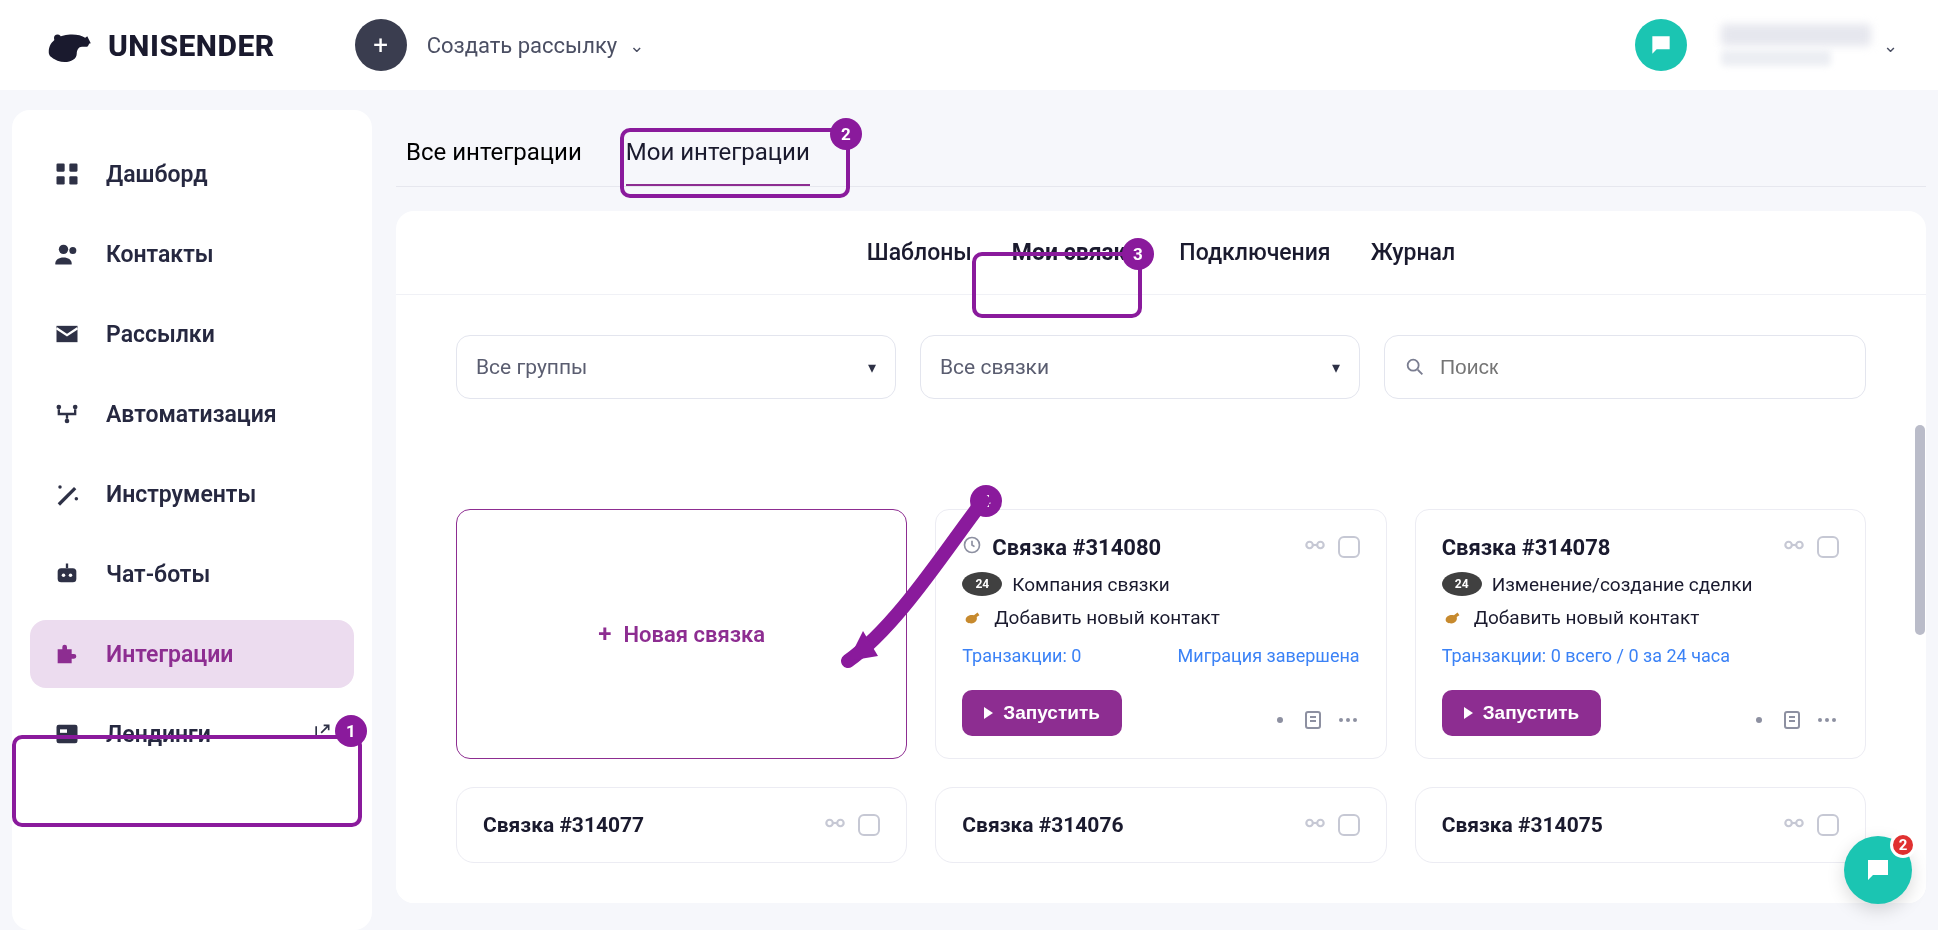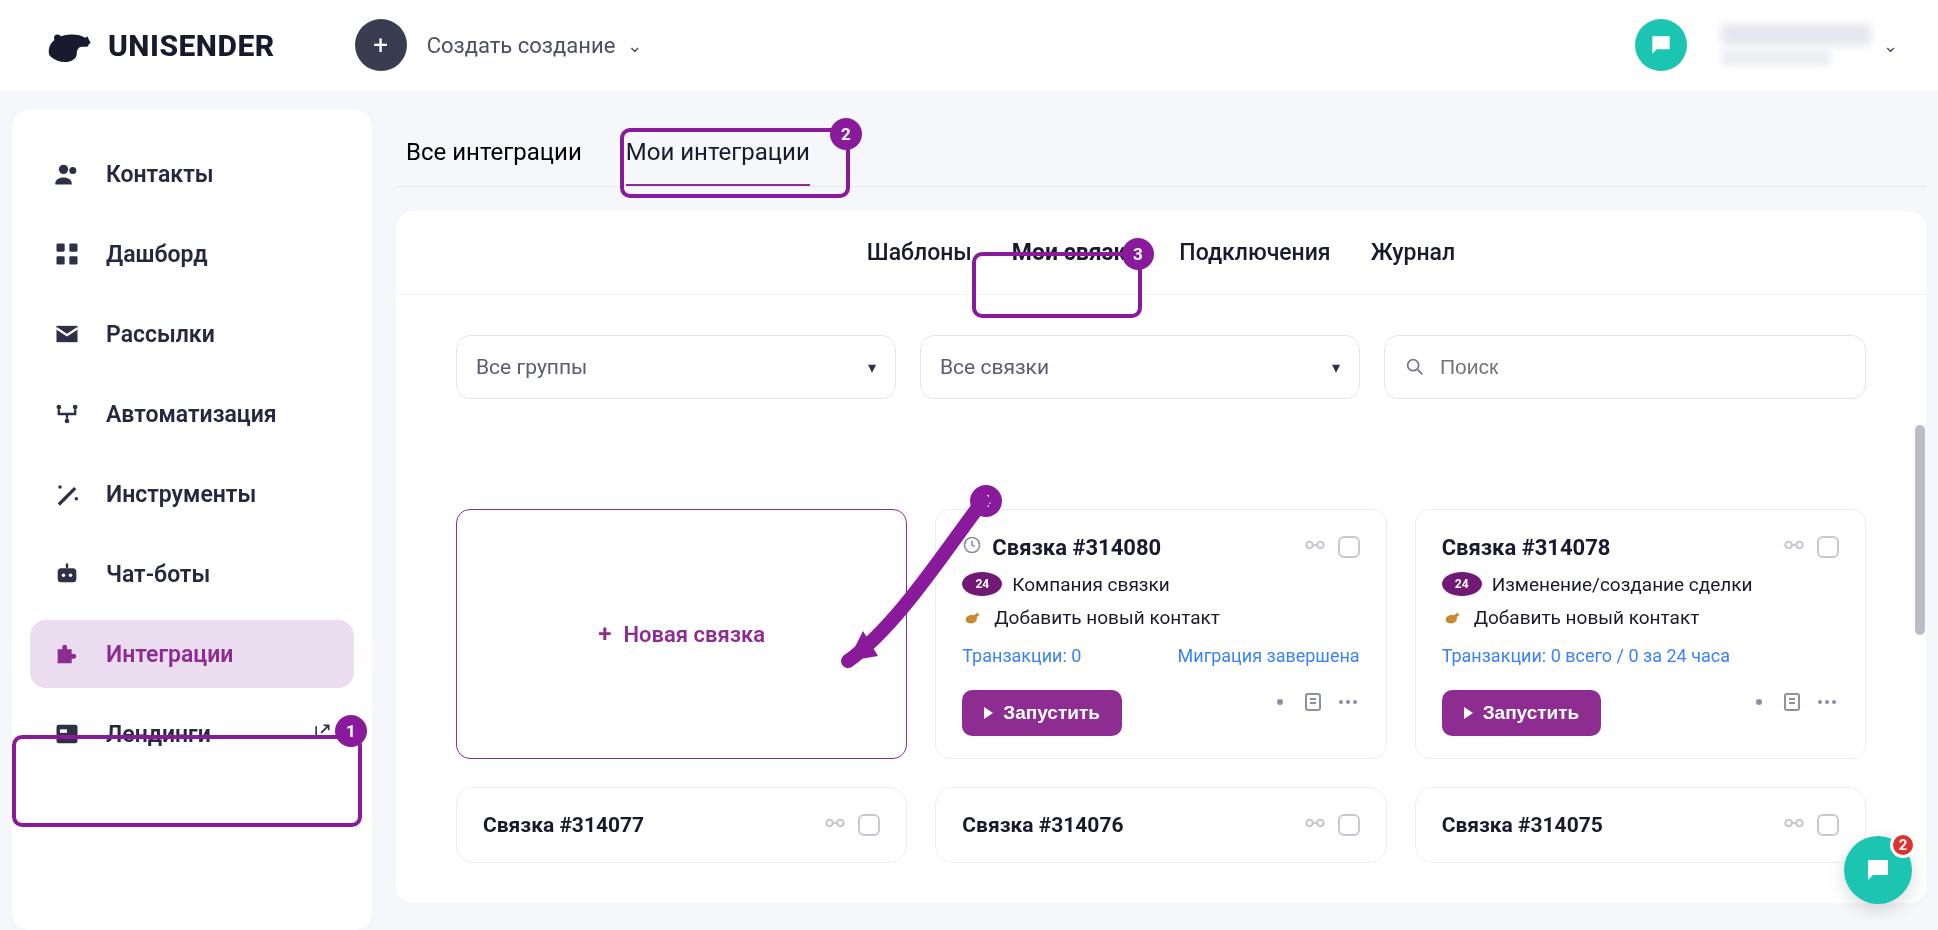--- a/index.html
+++ b/index.html
@@ -170,24 +170,24 @@
     gap:10px;
     height: 250px;
     background:#fff;
   }
   .card-head { display:flex; align-items:center; gap:10px; }
   .card-title { font-weight:700; font-size:22px; }
   .spacer { flex:1; }
   .ic-link svg { width:26px; height:26px; fill:#c6c8d4; }
   .ic-check { width:22px; height:22px; border:2px solid #c6c8d4; border-radius:6px; }
   .card-row { display:flex; align-items:center; gap:10px; font-size:19px; }
-  .badge24 { width:40px; height:24px; border-radius:50%; background:#701a75; color:#fff; font-size:12px; font-weight:700; display:flex; align-items:center; justify-content:center; }
+  .badge24 { width:40px; height:24px; border-radius:50%; background:#404040; color:#fff; font-size:12px; font-weight:700; display:flex; align-items:center; justify-content:center; }
   .dog { width:22px; height:22px; }
   .card-meta { display:flex; justify-content:space-between; font-size:18px; color:#3b82f6; margin-top:6px; }
-  .card-foot { display:flex; align-items:flex-start; gap:10px; margin-top:auto; }
+  .card-foot { display:flex; align-items:flex-end; gap:10px; margin-top:auto; }
   .btn-run {
     background:#8d2d91; color:#fff;
     border:none; border-radius:10px;
     padding: 12px 22px;
     font-size:19px; font-weight:600;
     display:flex; align-items:center; gap:10px;
     cursor:pointer;
   }
   .btn-run .tri { width:0; height:0; border-left:9px solid #fff; border-top:6px solid transparent; border-bottom:6px solid transparent; }
   .ic-gear svg, .ic-db svg, .ic-dots svg { width:24px; height:24px; fill:#8d90a1; }
@@ -259,21 +259,21 @@
           <circle cx="20" cy="24" r="4" fill="#1a1a2e"></circle>
           <path d="M10 40 C10 20 40 16 52 24 C56 26 58 30 54 34 L48 34 C44 34 42 38 42 42 C42 50 30 54 20 50 C12 46 10 44 10 40 Z" fill="#1a1a2e"></path>
           <path d="M46 28 L54 22 L58 30 L50 32 Z" fill="#1a1a2e"></path>
         </svg>
     </span>
     <span class="logo-text">UNISENDER</span>
   </div>
   <div class="create-wrap">
     <div class="btn-round">+</div>
     <div class="create-label">
-      <span>Создать создание</span>
+      <span>Создать рассылку</span>
       <span class="chev">⌄</span>
     </div>
   </div>
   <div class="topbar-right">
     <div class="chat-top">
       <svg viewBox="0 0 24 24">
           <path d="M4 4h16v12H8l-4 4V4z"></path>
         </svg>
     </div>
     <div class="profile">
@@ -283,37 +283,37 @@
       </div>
       <span class="chev">⌄</span>
     </div>
   </div>
 </div>
 
 <div class="sidebar">
   <div class="sb-item">
     <span class="sb-icon">
         <svg viewBox="0 0 24 24">
-          <circle cx="9" cy="8" r="4"></circle>
-          <circle cx="17" cy="9" r="3"></circle>
-          <path d="M2 20c0-3 3-5 7-5s7 2 7 5v1H2z"></path>
-        </svg>
-      </span>
-    <span>Контакты</span>
-  </div>
-  <div class="sb-item">
-    <span class="sb-icon">
-        <svg viewBox="0 0 24 24">
           <rect x="3" y="3" width="7" height="7" rx="1"></rect>
           <rect x="14" y="3" width="7" height="7" rx="1"></rect>
           <rect x="3" y="14" width="7" height="7" rx="1"></rect>
           <rect x="14" y="14" width="7" height="7" rx="1"></rect>
         </svg>
       </span>
     <span>Дашборд</span>
+  </div>
+  <div class="sb-item">
+    <span class="sb-icon">
+        <svg viewBox="0 0 24 24">
+          <circle cx="9" cy="8" r="4"></circle>
+          <circle cx="17" cy="9" r="3"></circle>
+          <path d="M2 20c0-3 3-5 7-5s7 2 7 5v1H2z"></path>
+        </svg>
+      </span>
+    <span>Контакты</span>
   </div>
   <div class="sb-item">
     <span class="sb-icon">
         <svg viewBox="0 0 24 24">
           <path d="M3 5h18v14H3z"></path>
           <path d="M3 7l9 6 9-6" fill="none" stroke="#fff" stroke-width="2"></path>
         </svg>
       </span>
     <span>Рассылки</span>
   </div>

